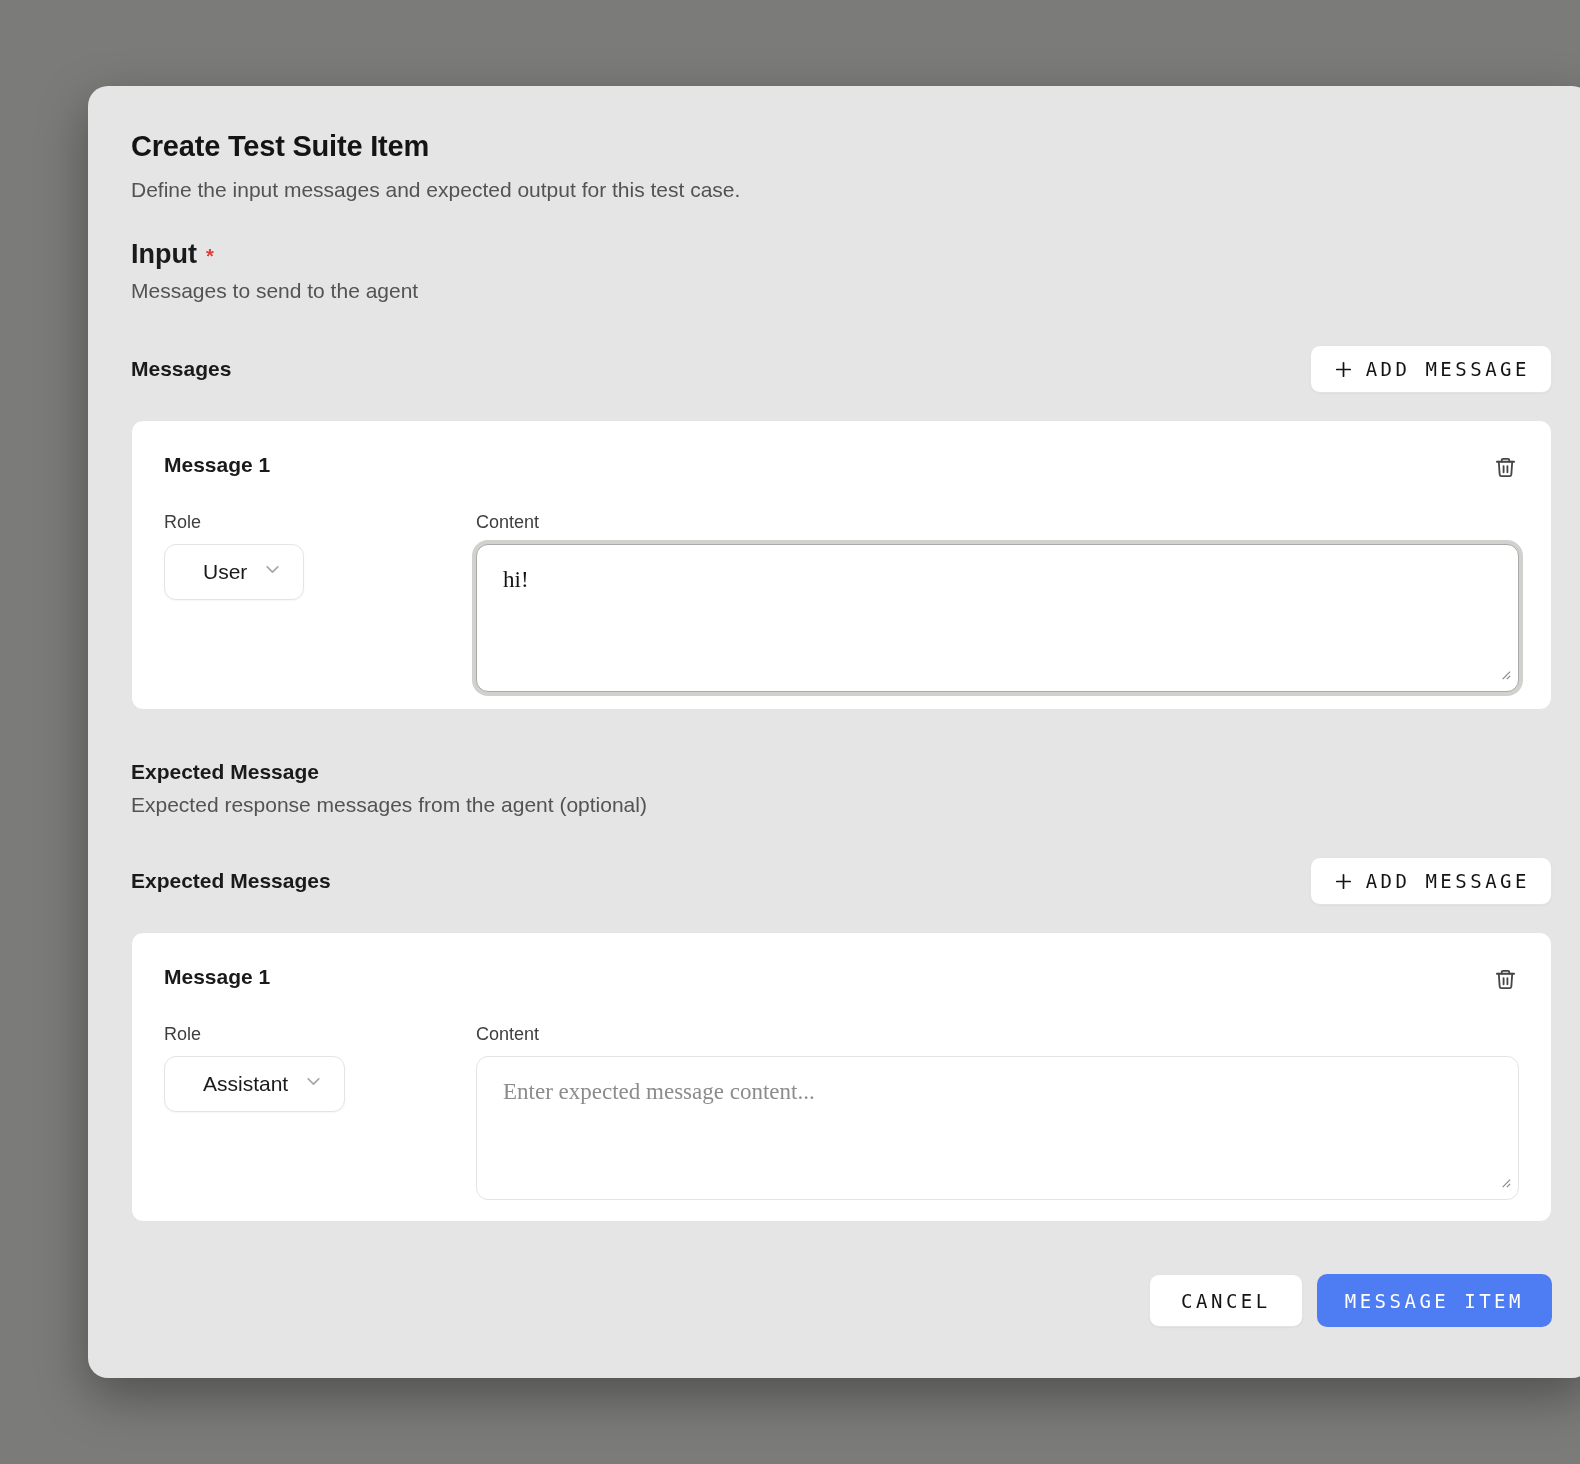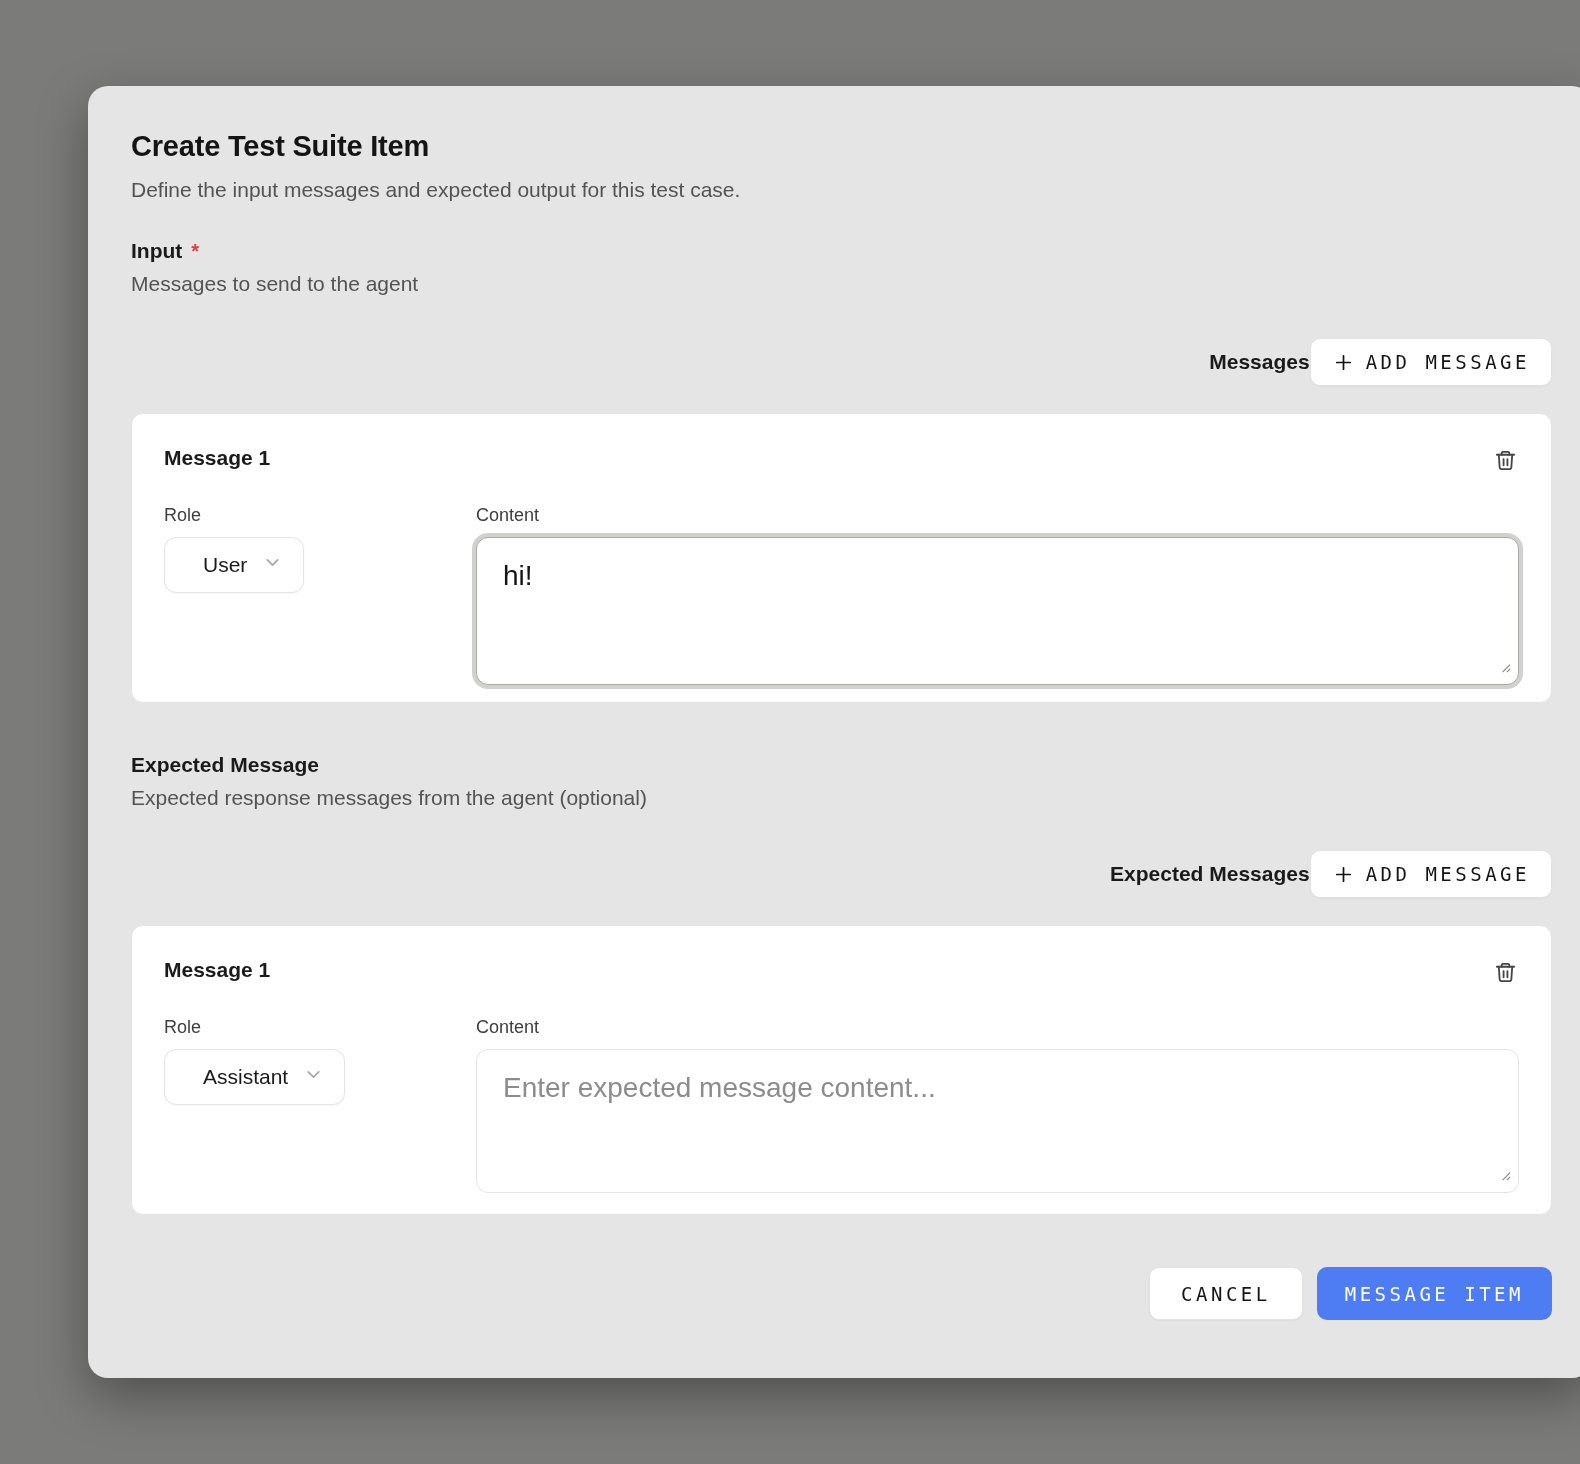--- a/index.html
+++ b/index.html
@@ -30,26 +30,26 @@
     background: none; border: none; cursor: pointer;
     width: 30px; height: 30px;
     display: flex; align-items: center; justify-content: center;
   }
   .modal-subtitle {
     margin-top: 15px;
     font-size: 21px;
     color: #535353;
   }
   .field-label-row { margin-top: 37px; display: flex; align-items: baseline; gap: 9px; }
-  .field-label { font-size: 21px; font-weight: 700; color: #1a1a1a; }
+  .field-label { font-size: 27px; font-weight: 700; color: #1a1a1a; }
   .required { color: #e03c3c; font-size: 20px; font-weight: 700; }
   .field-desc { margin-top: 9px; font-size: 21px; color: #535353; }
   .section-row {
     margin-top: 42px;
-    display: flex; align-items: center; justify-content: flex-end;
+    display: flex; align-items: center; justify-content: space-between;
   }
   .section-row-label { font-size: 21px; font-weight: 700; color: #1a1a1a; }
   .btn {
     display: inline-flex; align-items: center; justify-content: center;
     font-family: "DejaVu Sans Mono", "Liberation Mono", monospace;
     letter-spacing: 3.5px;
     font-size: 19px;
     border-radius: 10px;
     cursor: pointer;
     white-space: nowrap;
@@ -82,22 +82,22 @@
     height: 56px; padding: 0 20px 0 38px;
     border: 1px solid #e4e4e4; border-radius: 12px;
     background: #fff; cursor: pointer;
     font-size: 21px; color: #1a1a1a;
     box-shadow: 0 1px 2px rgba(0,0,0,0.04);
   }
   .textarea-wrap { position: relative; }
   textarea {
     width: 100%;
     border-radius: 12px;
-    font-family: Liberation Sans, sans-serif;
-    font-size: 28px;
+    font-family: Liberation Serif, serif;
+    font-size: 23px;
     color: #141414;
     padding: 22px 26px;
     resize: none;
     outline: none;
     display: block;
     background: #fff;
   }
   textarea::placeholder { color: #8c8c8c; }
   .ta-focused {
     height: 148px;

